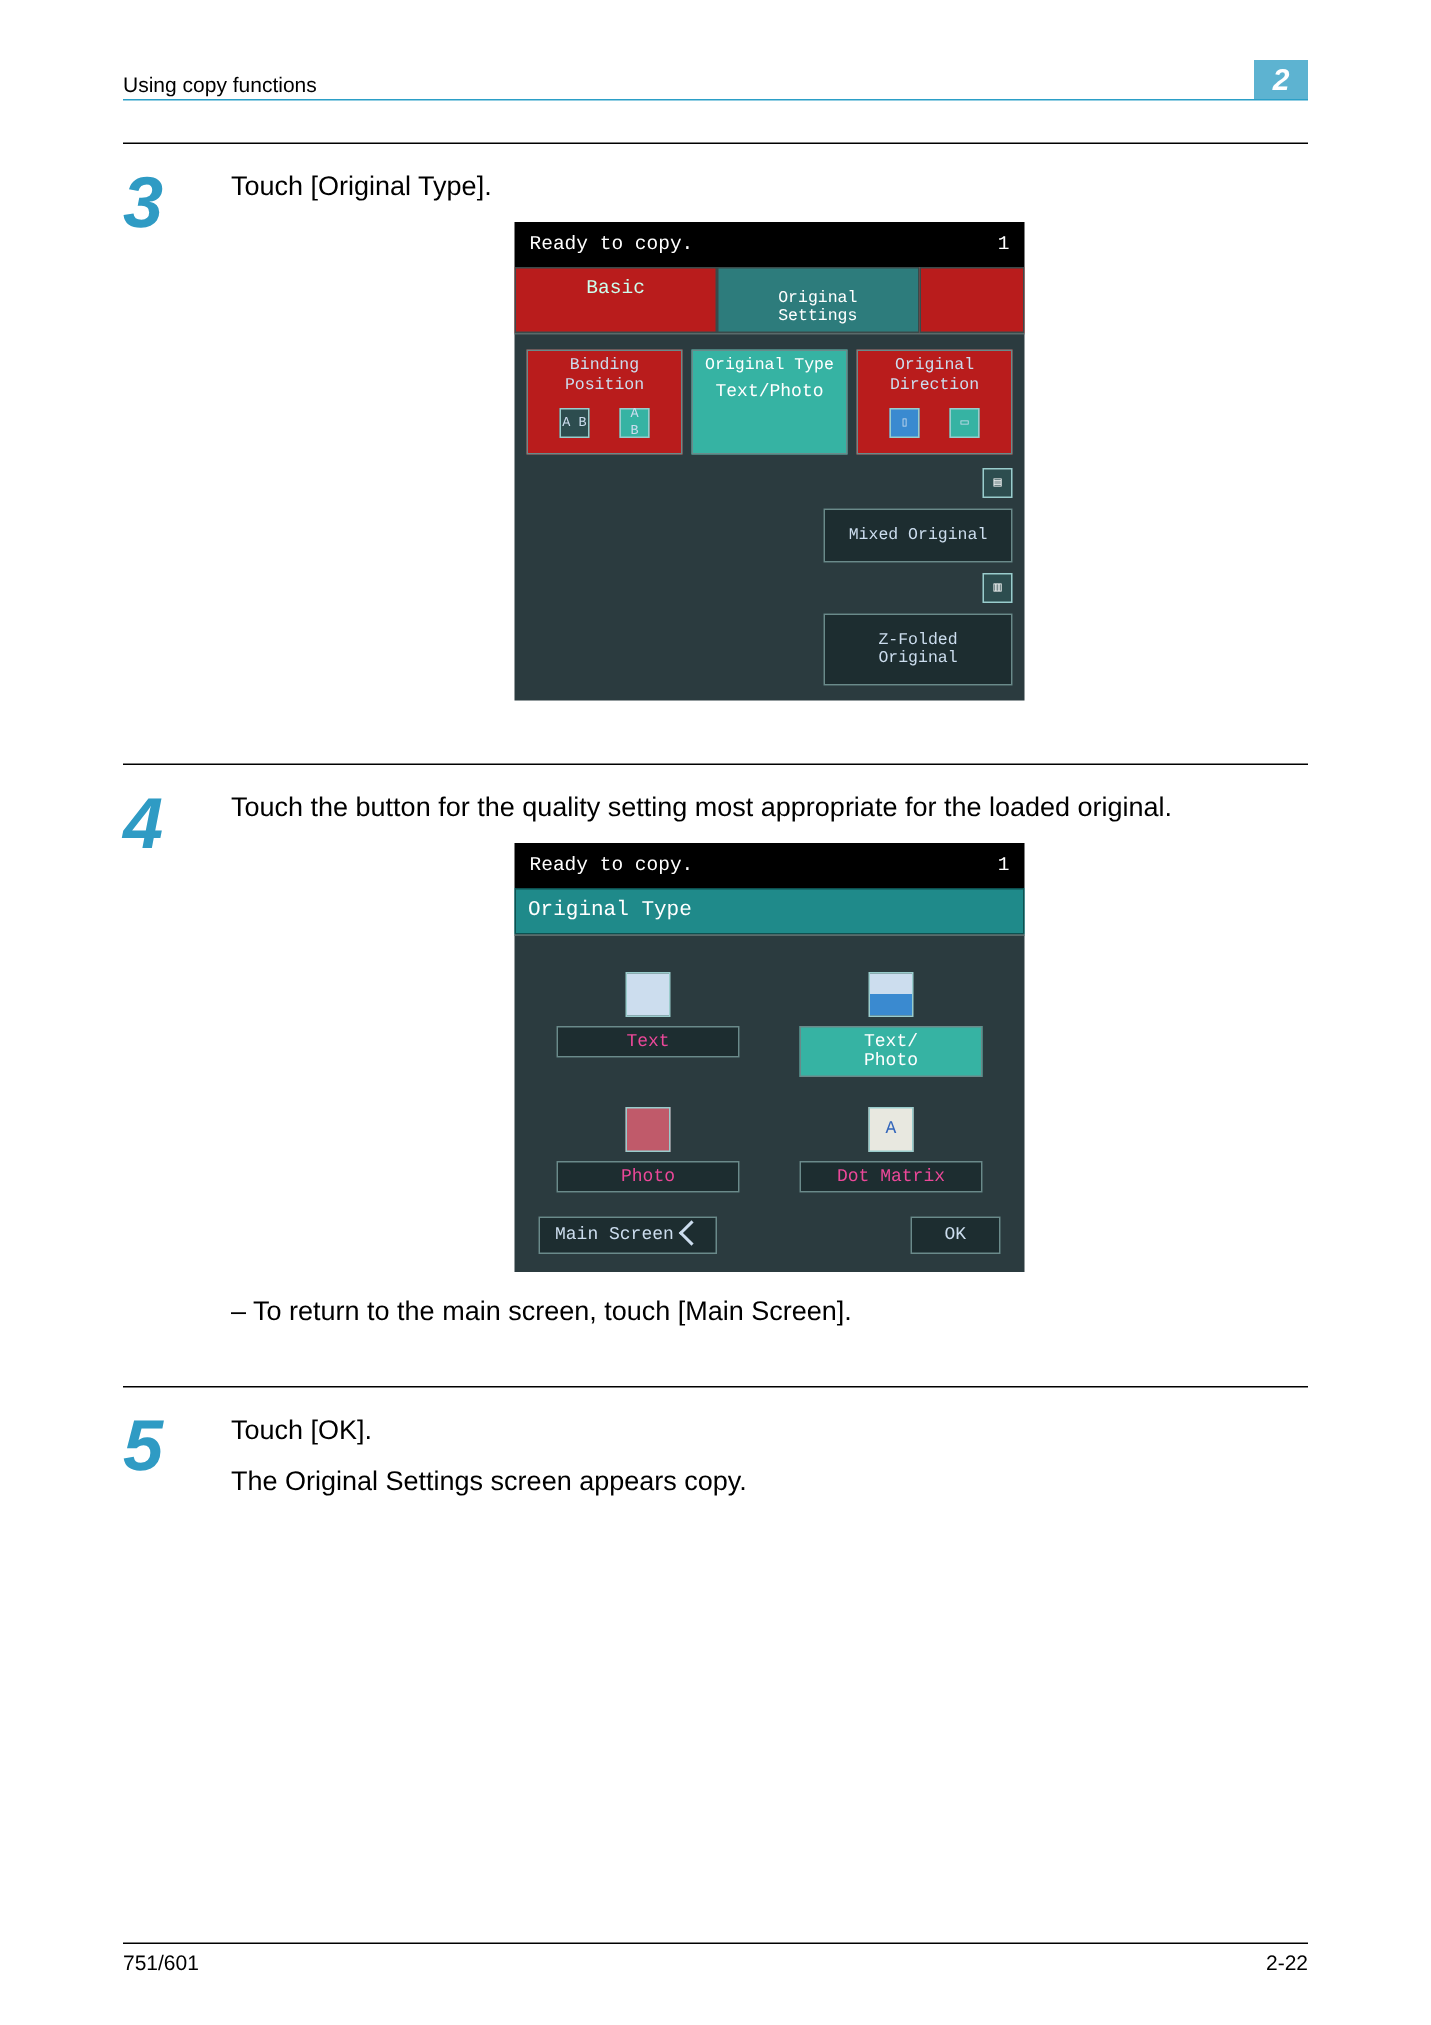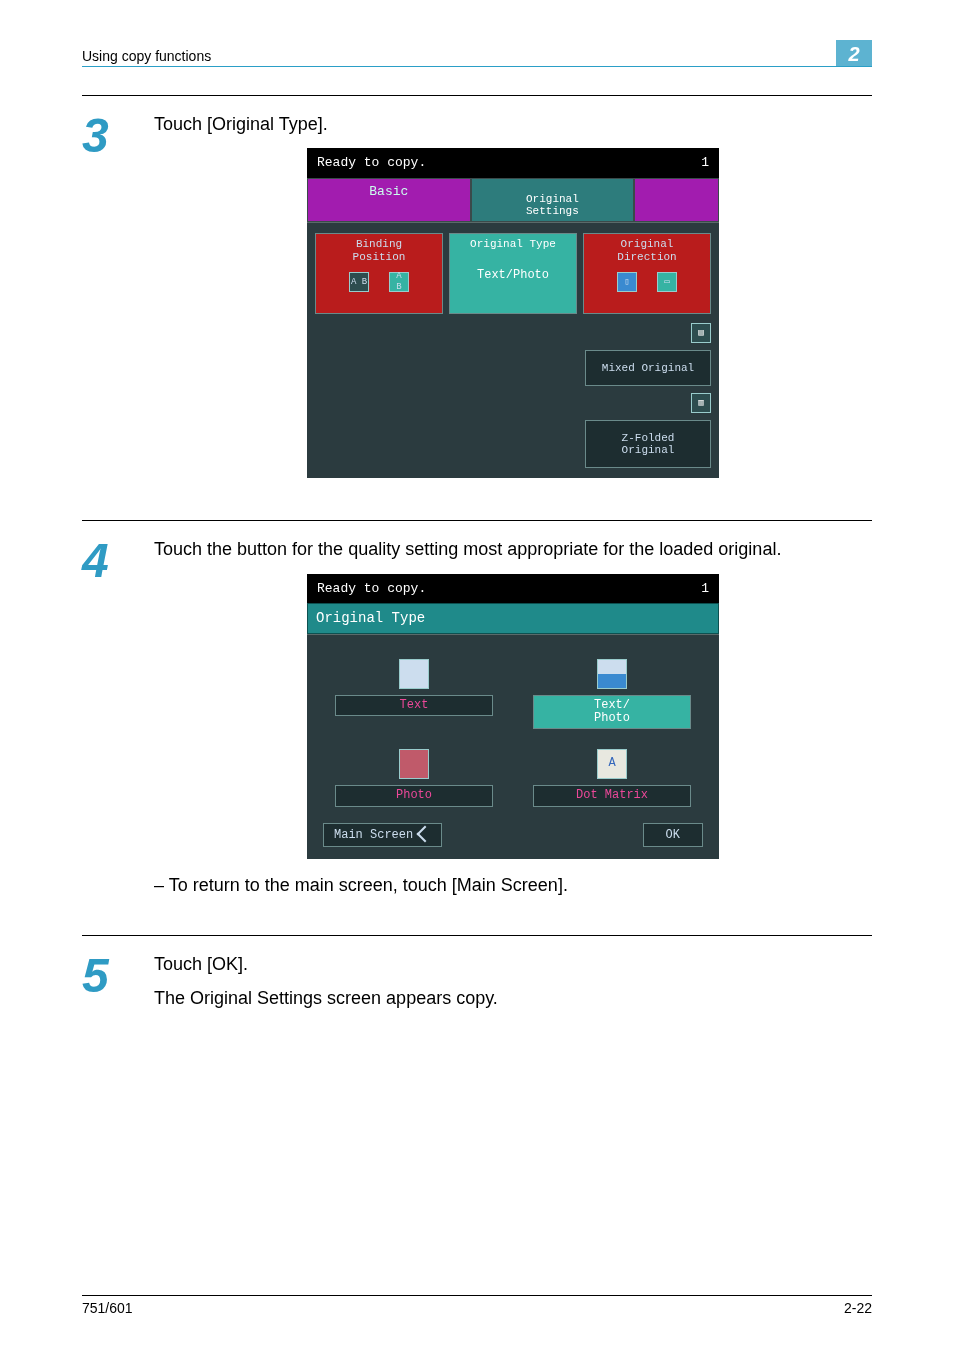--- a/index.html
+++ b/index.html
@@ -56,21 +56,21 @@
   }
   .step-body {
     flex: 1;
     font-size: 18px;
     line-height: 1.35;
     padding-top: 6px;
   }
   .step-body p { margin: 0 0 10px 0; }
   .screenshot {
     margin: 12px auto 14px auto;
-    width: 412px;
+    width: 340px;
   }
   .lcd {
     font-family: "Courier New", monospace;
     color: #fff;
     font-size: 13px;
   }
   .lcd .titlebar {
     background: #000;
     display: flex;
     justify-content: space-between;
@@ -78,40 +78,40 @@
   }
   .tabs {
     display: flex;
   }
   .tab {
     flex: 1;
     text-align: center;
     padding: 4px 2px;
     border: 1px solid #3a4a4a;
   }
-  .tab.inactive { background: #a21caf; color:#cfe; }
+  .tab.inactive { background: #b91c1c; color:#cfe; }
   .tab.active   { background: #2d7c7c; color:#fff; }
   .body-area {
     background: #2b3b3f;
     padding: 10px 8px;
     border-top: 1px solid #5a6a6a;
   }
   .row3 { display:flex; gap:6px; }
   .card {
     flex:1;
     background:#b91c1c;
     border:1px solid #6a8a8a;
     color:#cde;
     text-align:center;
     padding:4px 2px 6px 2px;
     font-size:11px;
     line-height:1.15;
   }
   .card.hl { background:#36b3a3; color:#fff; }
-  .card .sub { font-size:12px; margin-top:18px;}
+  .card .sub { font-size:12px; margin-top:4px;}
   .iconbox {
     height:28px; margin-top:4px;
     display:flex; justify-content:center; align-items:center; gap:20px;
   }
   .mini {
     width:18px; height:18px; border:1px solid #9cc; background:#2d4d4f;
     display:inline-flex; align-items:center; justify-content:center; font-size:9px;
   }
   .side-list {
     margin-top:8px;

